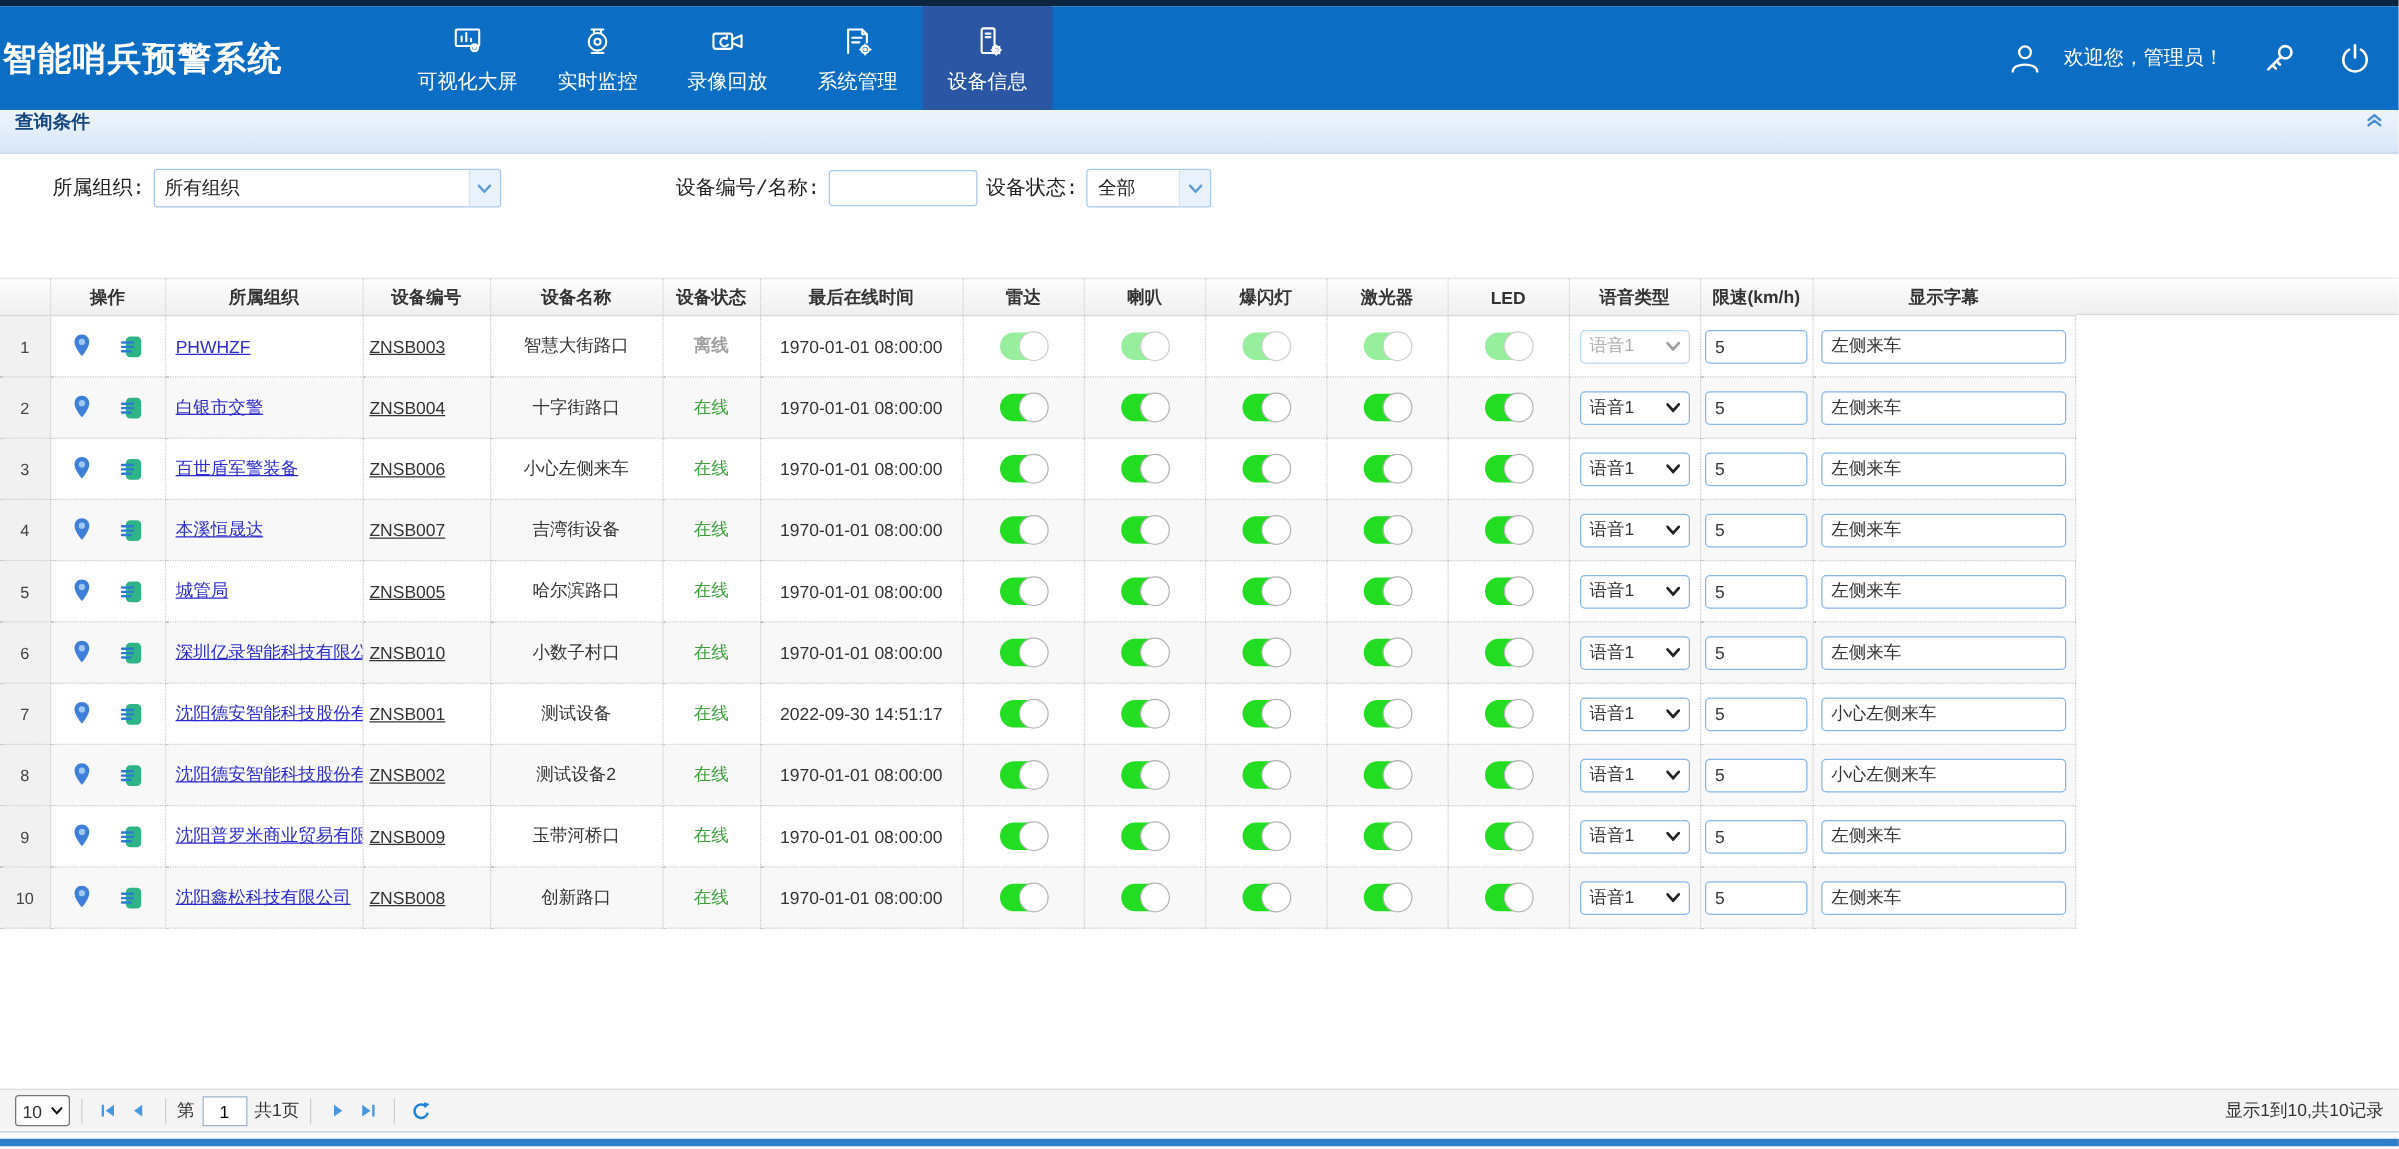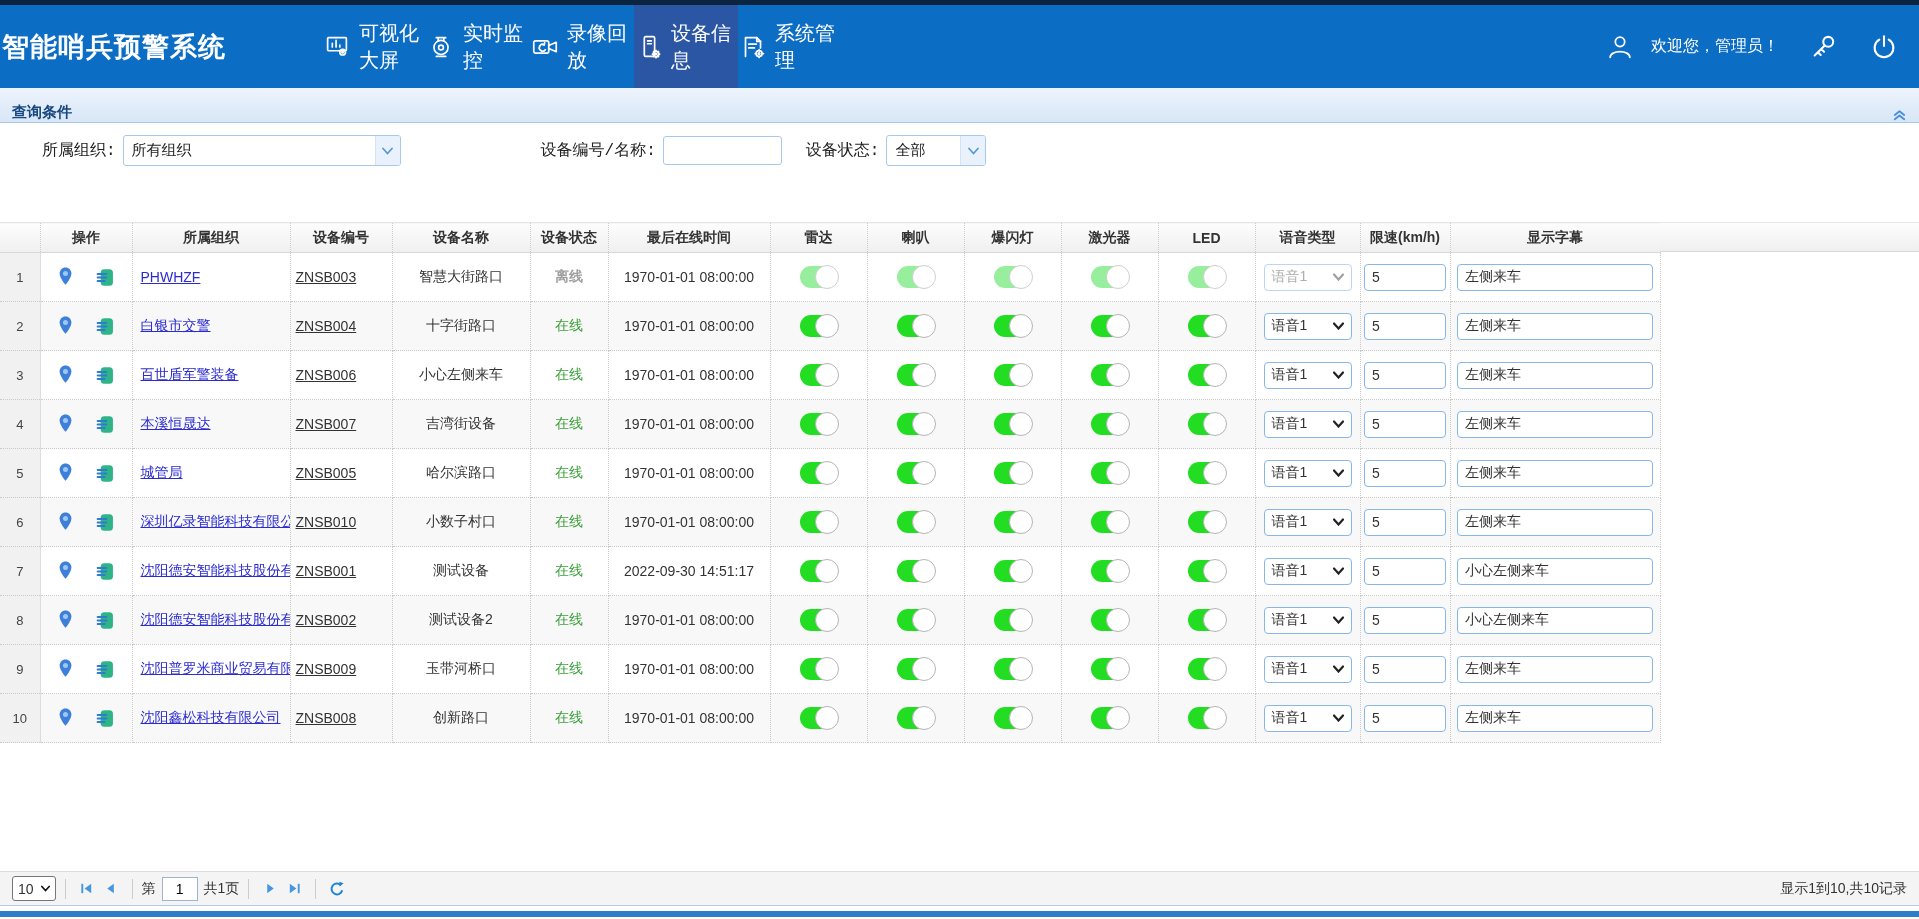--- a/index.html
+++ b/index.html
@@ -5,33 +5,33 @@
   * { margin:0; padding:0; box-sizing:border-box; }
   html,body { width:1919px; height:919px; overflow:hidden; background:#fff;
     font-family:"Liberation Sans","DejaVu Sans",sans-serif; }
 
   
   .topstrip { height:5px; background:#0b2440; }
   .navbar { position:relative; height:83px; background:#0c6dc4; color:#fff; }
   .app-title { position:absolute; left:2px; top:50%; transform:translateY(-50%);
     font-size:27px; font-weight:bold; letter-spacing:1px; white-space:nowrap; }
   .nav-items { position:absolute; left:322px; top:0; height:100%; display:flex; }
-  .nav-item { width:104px; height:100%; display:flex; flex-direction:row;
-    align-items:center; justify-content:center; gap:7px; font-size:20px; cursor:pointer; }
+  .nav-item { width:104px; height:100%; display:flex; flex-direction:column;
+    align-items:center; justify-content:center; gap:7px; font-size:16px; cursor:pointer; }
   .nav-item.active { background:#2a56a4; }
   .nav-item svg { width:30px; height:30px; display:block; }
   .nav-right { position:absolute; right:20px; top:0; height:100%;
     display:flex; align-items:center; gap:16px; font-size:16px; }
   .nav-right svg { display:block; }
   .welcome-text { white-space:nowrap; }
   .icon-btn { cursor:pointer; margin-left:14px; }
 
   
   .querybar { height:35px; background:linear-gradient(#eef4fc,#d7e6f7);
-    border-bottom:1px solid #aac8e8; display:flex; align-items:flex-end; padding:0 12px;gap:44px; }
+    border-bottom:1px solid #aac8e8; display:flex; align-items:flex-start; padding:0 12px;gap:44px; }
   .querybar-title { color:#17477f; font-size:15px; font-weight:bold; }
   .collapse-btn { margin-left:auto; cursor:pointer; display:flex; align-items:center; }
 
   .queryrow { height:55px; background:#fff; display:flex; align-items:center;
     font-size:16px; color:#222; }
   .q-label { white-space:nowrap;font-family:Liberation Mono, monospace; }
   .combo { display:inline-flex; align-items:stretch; border:1px solid #a9c9ec;
     border-radius:3px; height:31px; background:#fff; margin-left:7px; overflow:hidden; }
   .combo-text { display:flex; align-items:center; padding:0 8px; font-size:15px;
     color:#222; flex:1; }
@@ -138,45 +138,45 @@
       <span>
         <svg viewBox="0 0 32 32" fill="none" stroke="#fff" stroke-width="1.8" stroke-linecap="round" stroke-linejoin="round">
           <rect x="4" y="9.5" width="16" height="13" rx="2"></rect>
           <path d="M20 14.5l8-3.5v10l-8-3.5"></path>
           <path d="M15.2 13.6a3.6 3.6 0 1 0 1.2 5.3"></path>
             <path d="M15.6 11.5l-.4 2.3-2.3-.5"></path>
         </svg>
       </span>
       <span>录像回放</span>
     </div>
-    <div class="nav-item active">
-      <span>
-        <svg viewBox="0 0 32 32" fill="none" stroke="#fff" stroke-width="1.8" stroke-linecap="round" stroke-linejoin="round">
-          <rect x="11" y="5" width="11" height="21" rx="1.5"></rect>
-            <path d="M14.5 9.5h4M14.5 12.5h4"></path>
-          <circle cx="23.5" cy="23.5" r="3"></circle>
-            <circle cx="23.5" cy="23.5" r="0.7" fill="#fff"></circle>
-          <path d="M23.5 19.6v1.2M23.5 26.2v1.2M19.6 23.5h1.2M26.2 23.5h1.2M20.8 20.8l.9.9M25.3 25.3l.9.9M26.2 20.8l-.9.9M21.7 25.3l-.9.9"></path>
-        </svg>
-      </span>
-      <span>设备信息</span>
-    </div>
     <div class="nav-item">
       <span>
         <svg viewBox="0 0 32 32" fill="none" stroke="#fff" stroke-width="1.8" stroke-linecap="round" stroke-linejoin="round">
           <path d="M8 26V6h12l4 4v7"></path>
             <path d="M20 6v4h4"></path>
             <path d="M11.5 13h8M11.5 17h6"></path>
           <circle cx="22.5" cy="23" r="3.2"></circle>
             <circle cx="22.5" cy="23" r="0.8" fill="#fff"></circle>
           <path d="M22.5 18.8v1.3M22.5 25.9v1.3M18.3 23h1.3M25.9 23h1.3"></path>
         </svg>
       </span>
       <span>系统管理</span>
     </div>
+    <div class="nav-item active">
+      <span>
+        <svg viewBox="0 0 32 32" fill="none" stroke="#fff" stroke-width="1.8" stroke-linecap="round" stroke-linejoin="round">
+          <rect x="11" y="5" width="11" height="21" rx="1.5"></rect>
+            <path d="M14.5 9.5h4M14.5 12.5h4"></path>
+          <circle cx="23.5" cy="23.5" r="3"></circle>
+            <circle cx="23.5" cy="23.5" r="0.7" fill="#fff"></circle>
+          <path d="M23.5 19.6v1.2M23.5 26.2v1.2M19.6 23.5h1.2M26.2 23.5h1.2M20.8 20.8l.9.9M25.3 25.3l.9.9M26.2 20.8l-.9.9M21.7 25.3l-.9.9"></path>
+        </svg>
+      </span>
+      <span>设备信息</span>
+    </div>
   </div>
 
   <div class="nav-right">
     <span>
       <svg width="30" height="30" viewBox="0 0 32 32" fill="none" stroke="#fff" stroke-width="1.9" stroke-linecap="round">
         <circle cx="16" cy="10.5" r="5"></circle>
           <path d="M5.5 27c0-8 21-8 21 0"></path>
       </svg>
     </span>
     <span class="welcome-text">欢迎您，管理员！</span>
@@ -211,21 +211,21 @@
     <span class="combo-arrow">
       <svg width="11" height="8" viewBox="0 0 11 8" fill="none" stroke="#5b9bd5" stroke-width="1.8" stroke-linecap="round">
           <polyline points="1,1.5 5.5,6.5 10,1.5"></polyline>
         </svg>
     </span>
   </span>
 
   <span class="q-label" style="margin-left:140px">设备编号/名称:</span>
   <input class="qinput" value="" style="">
 
-  <span class="q-label" style="margin-left:24px">设备状态:</span>
+  <span class="q-label" style="margin-left:7px">设备状态:</span>
   <span class="combo" style="width:100px">
     <span class="combo-text">全部</span>
     <span class="combo-arrow">
       <svg width="11" height="8" viewBox="0 0 11 8" fill="none" stroke="#5b9bd5" stroke-width="1.8" stroke-linecap="round">
           <polyline points="1,1.5 5.5,6.5 10,1.5"></polyline>
         </svg>
     </span>
   </span>
 </div>
 

